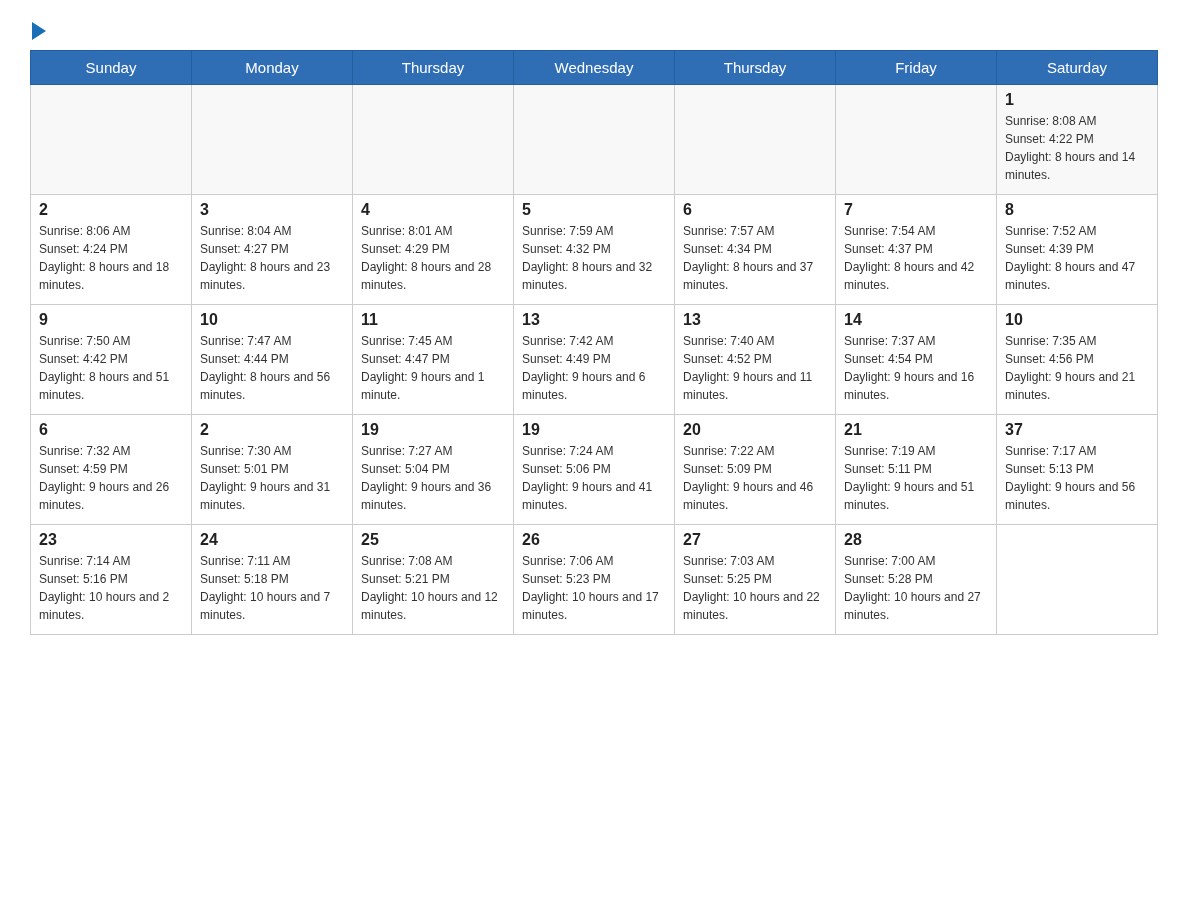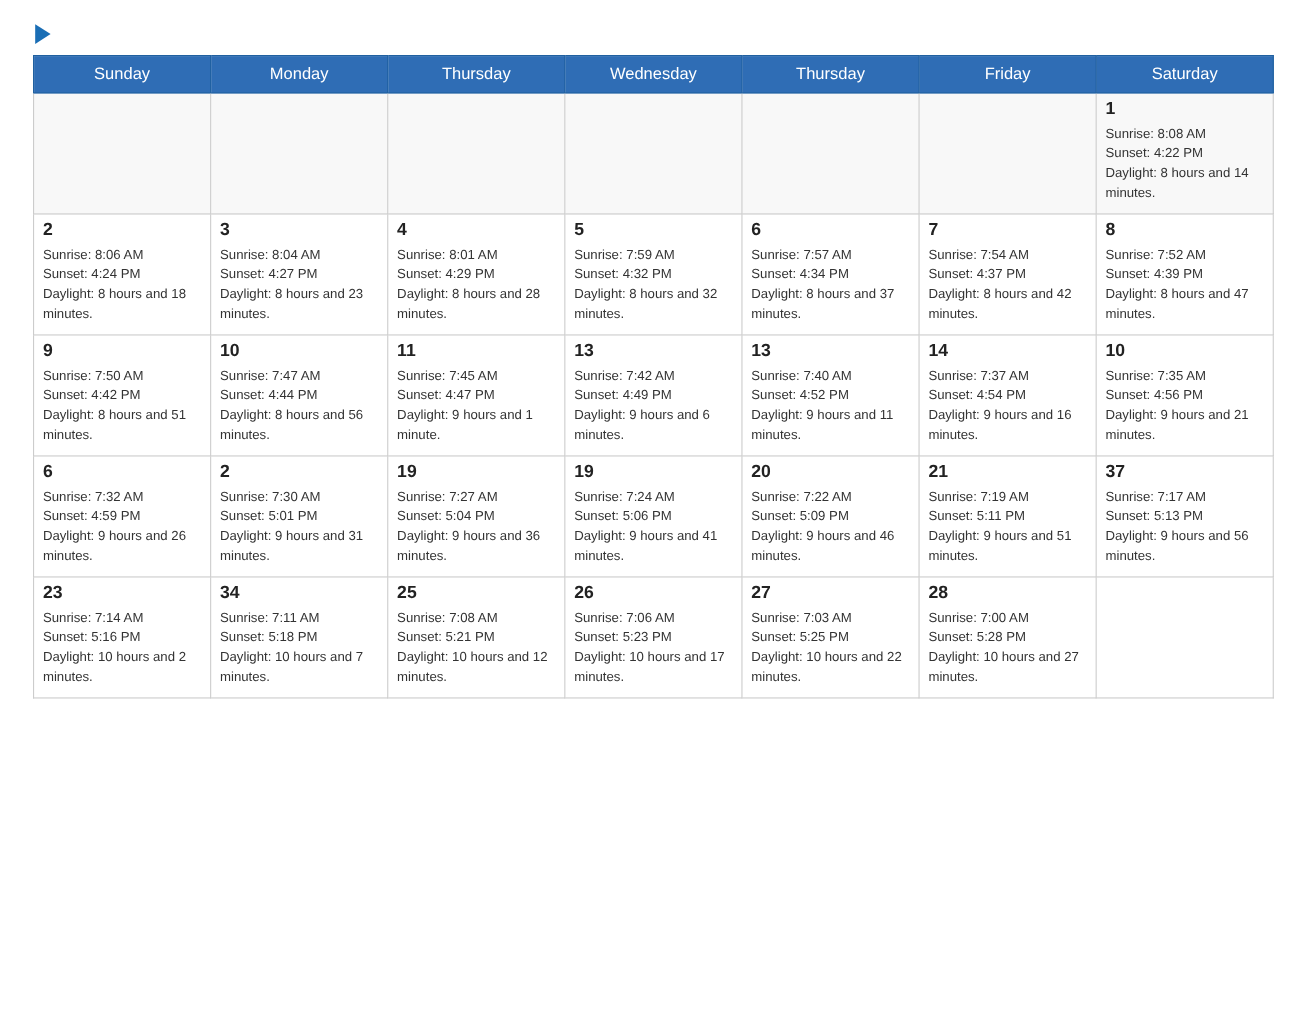--- a/index.html
+++ b/index.html
@@ -231,21 +231,21 @@
           <span class="day-number">37</span>
           <div class="day-info">Sunrise: 7:17 AM<br>Sunset: 5:13 PM<br>Daylight: 9 hours and 56 minutes.</div>
         </td>
       </tr>
       <tr>
         <td>
           <span class="day-number">23</span>
           <div class="day-info">Sunrise: 7:14 AM<br>Sunset: 5:16 PM<br>Daylight: 10 hours and 2 minutes.</div>
         </td>
         <td>
-          <span class="day-number">34</span>
+          <span class="day-number">24</span>
           <div class="day-info">Sunrise: 7:11 AM<br>Sunset: 5:18 PM<br>Daylight: 10 hours and 7 minutes.</div>
         </td>
         <td>
           <span class="day-number">25</span>
           <div class="day-info">Sunrise: 7:08 AM<br>Sunset: 5:21 PM<br>Daylight: 10 hours and 12 minutes.</div>
         </td>
         <td>
           <span class="day-number">26</span>
           <div class="day-info">Sunrise: 7:06 AM<br>Sunset: 5:23 PM<br>Daylight: 10 hours and 17 minutes.</div>
         </td>

